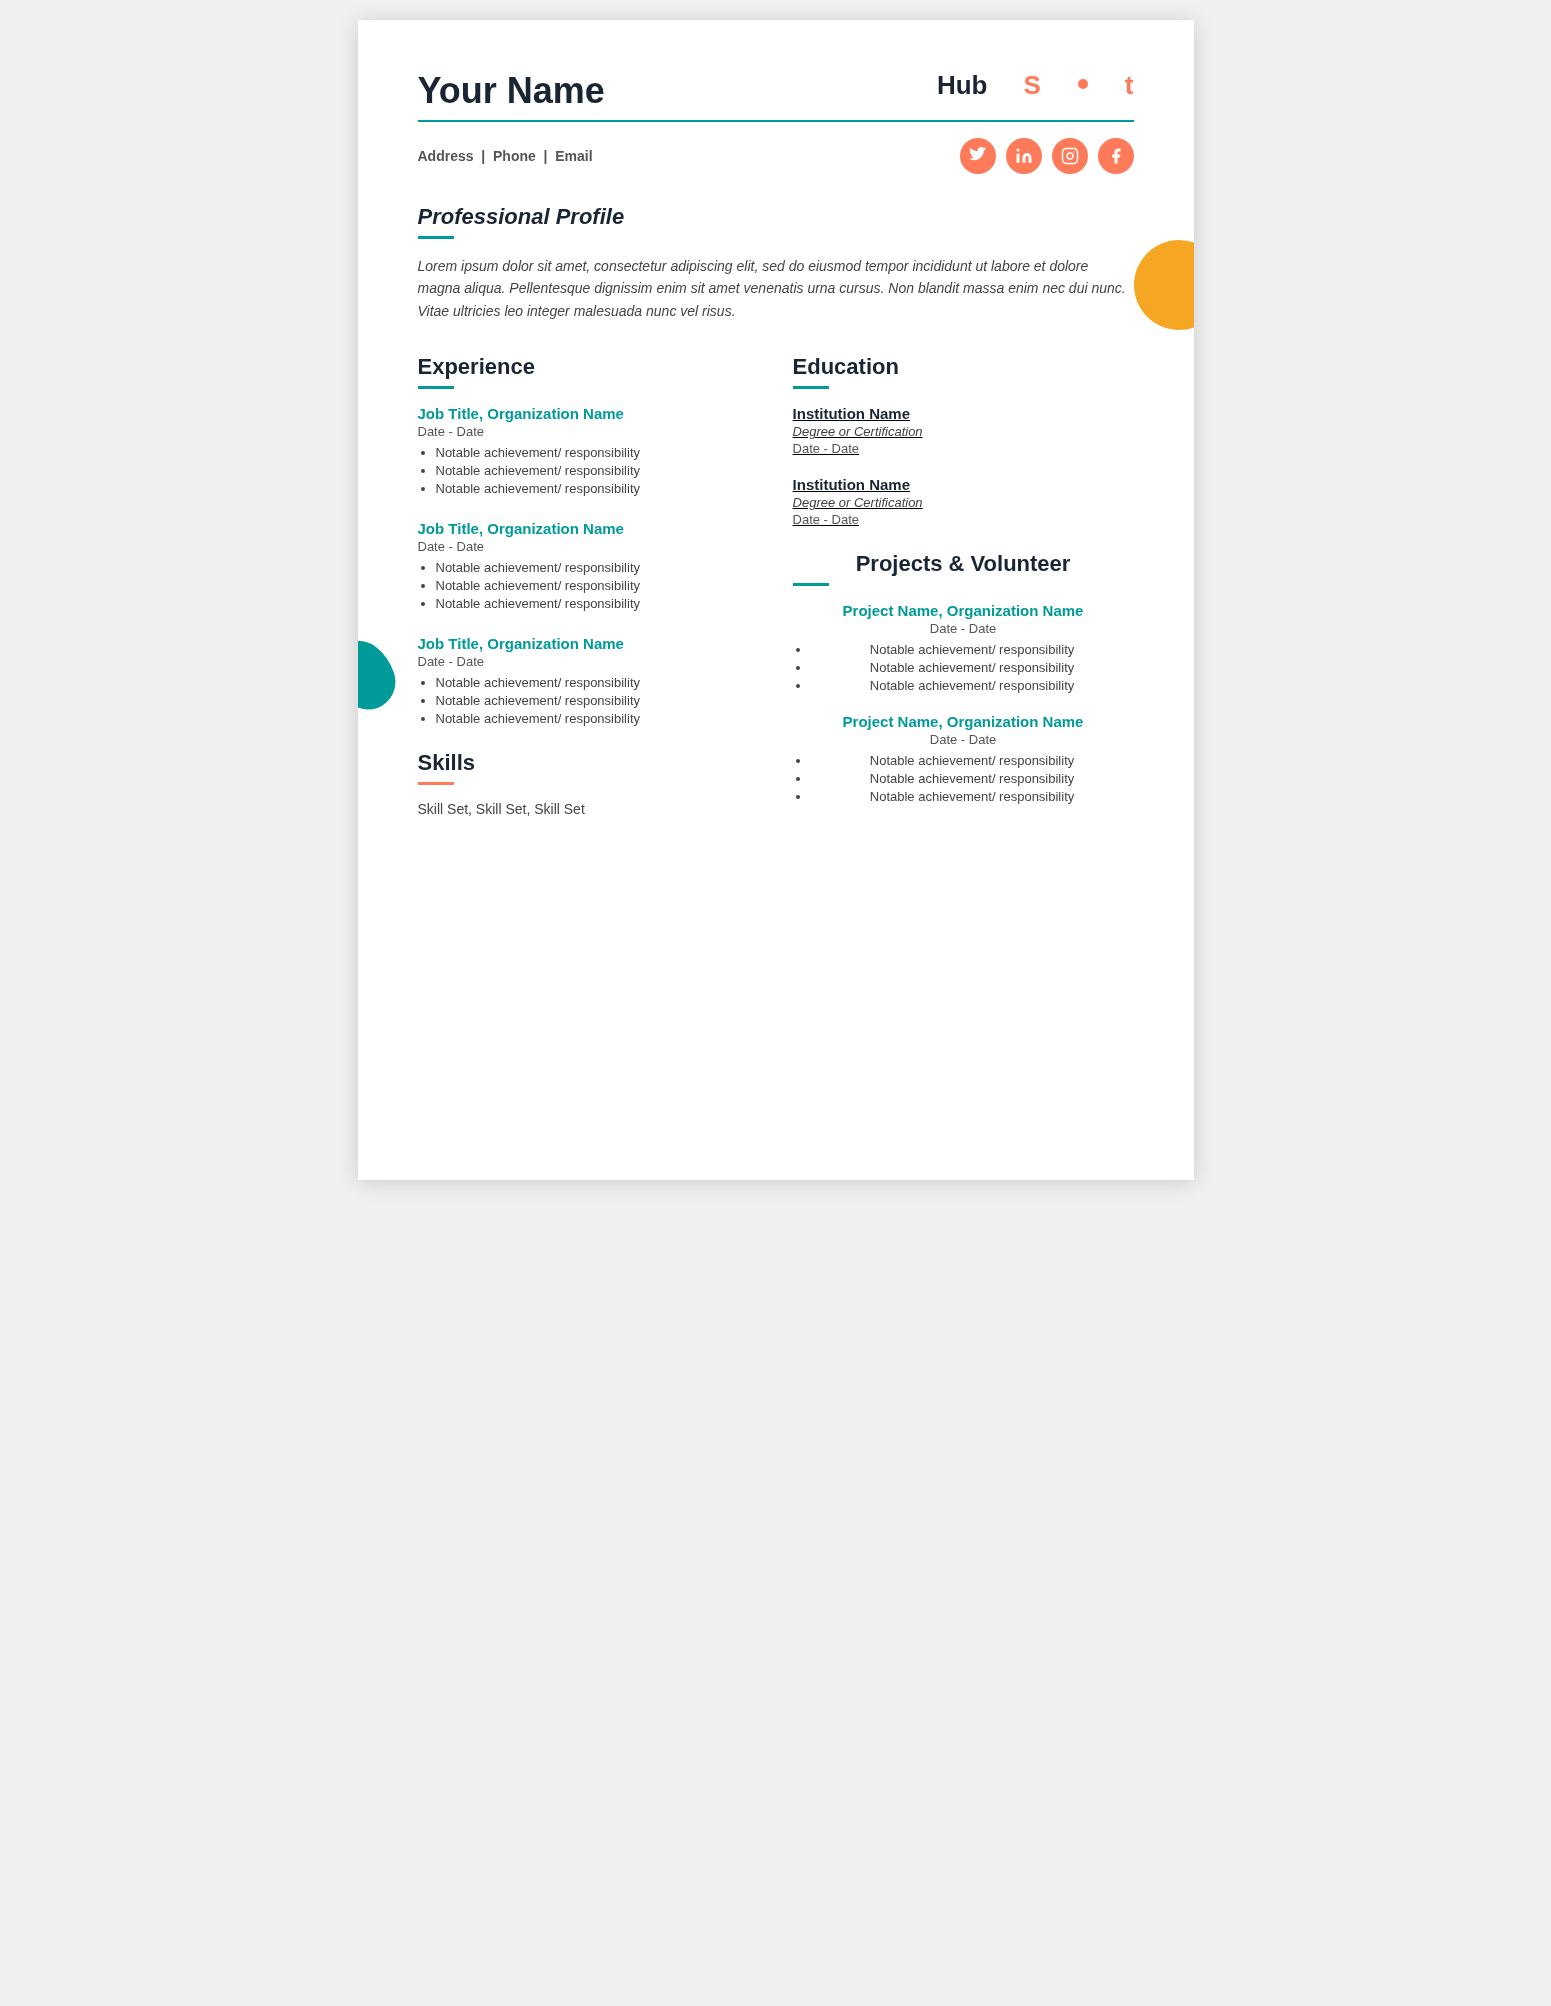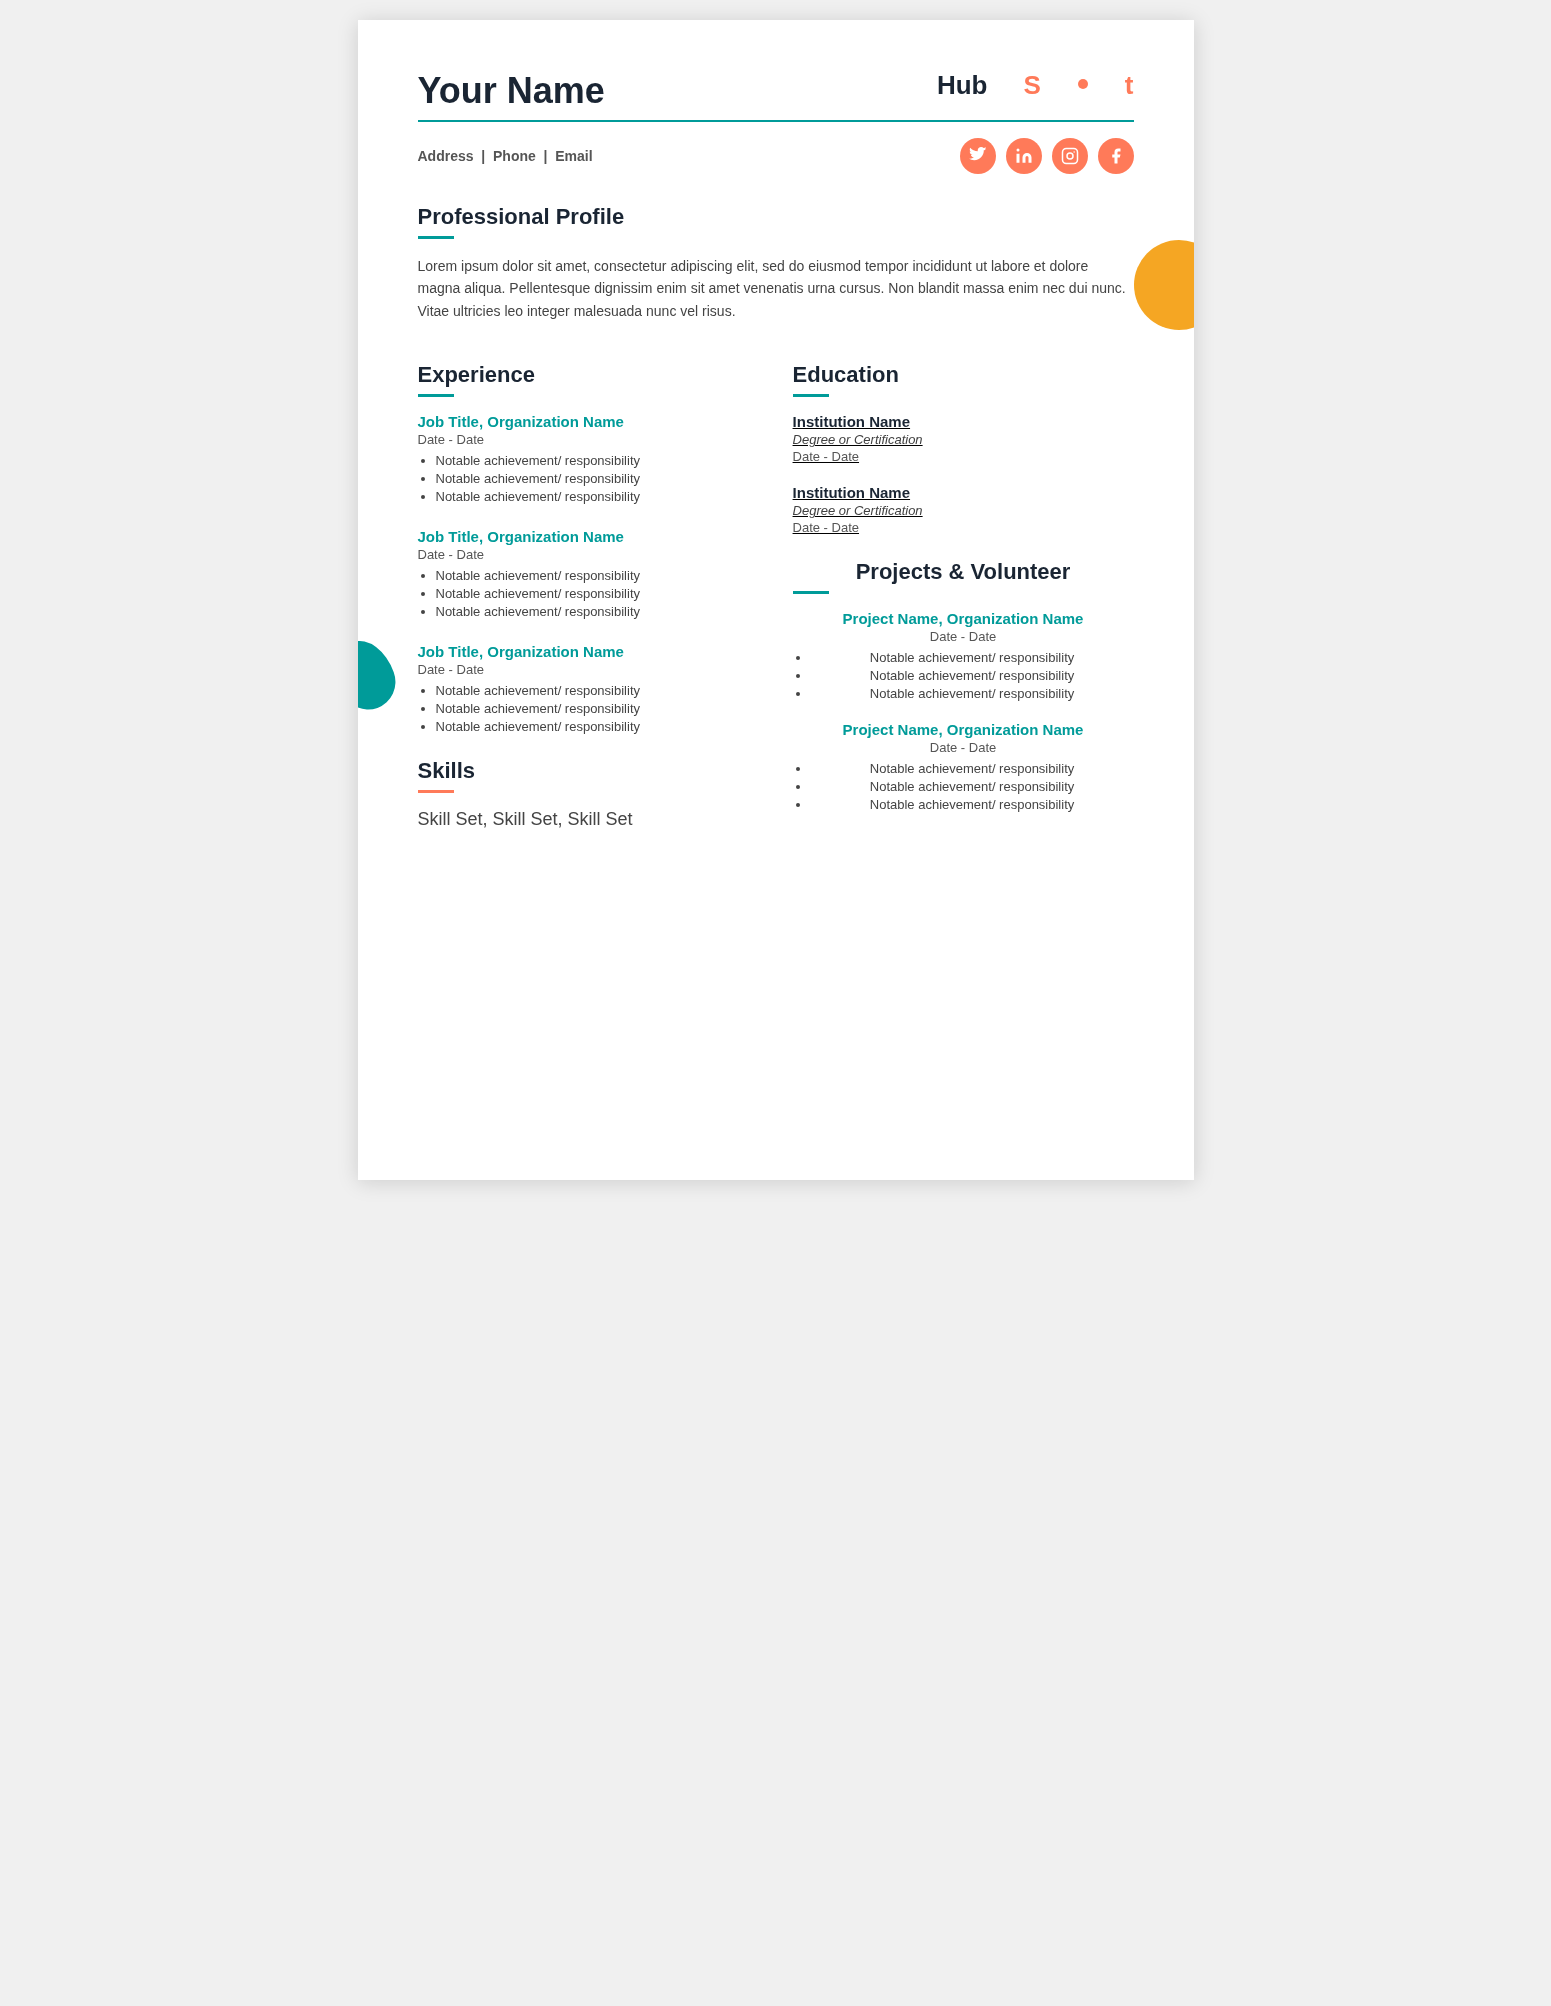--- a/index.html
+++ b/index.html
@@ -124,23 +124,24 @@
       height: 3px;
       background: #FF7A59;
       margin-bottom: 16px;
     }
     .section-underline.teal {
       background: #009B99;
     }
 
     
     .profile-section {
-      margin-bottom: 40px;
+      margin-bottom: 32px;
       position: relative;
       z-index: 1;
+      font-style: italic;
     }
     .profile-text {
       font-size: 14px;
       color: #444;
       line-height: 1.6;
     }
 
     
     .two-col {
       display: flex;
@@ -210,21 +211,21 @@
       font-weight: 800;
       color: #009B99;
       margin-bottom: 2px;
     }
 
     
     .skills-section {
       margin-top: 20px;
     }
     .skills-text {
-      font-size: 18px;
+      font-size: 14px;
       color: #444;
     }
 
     
     .section-underline.orange {
       background: #FF7A59;
     }
   </style>
 </head>
 <body>

